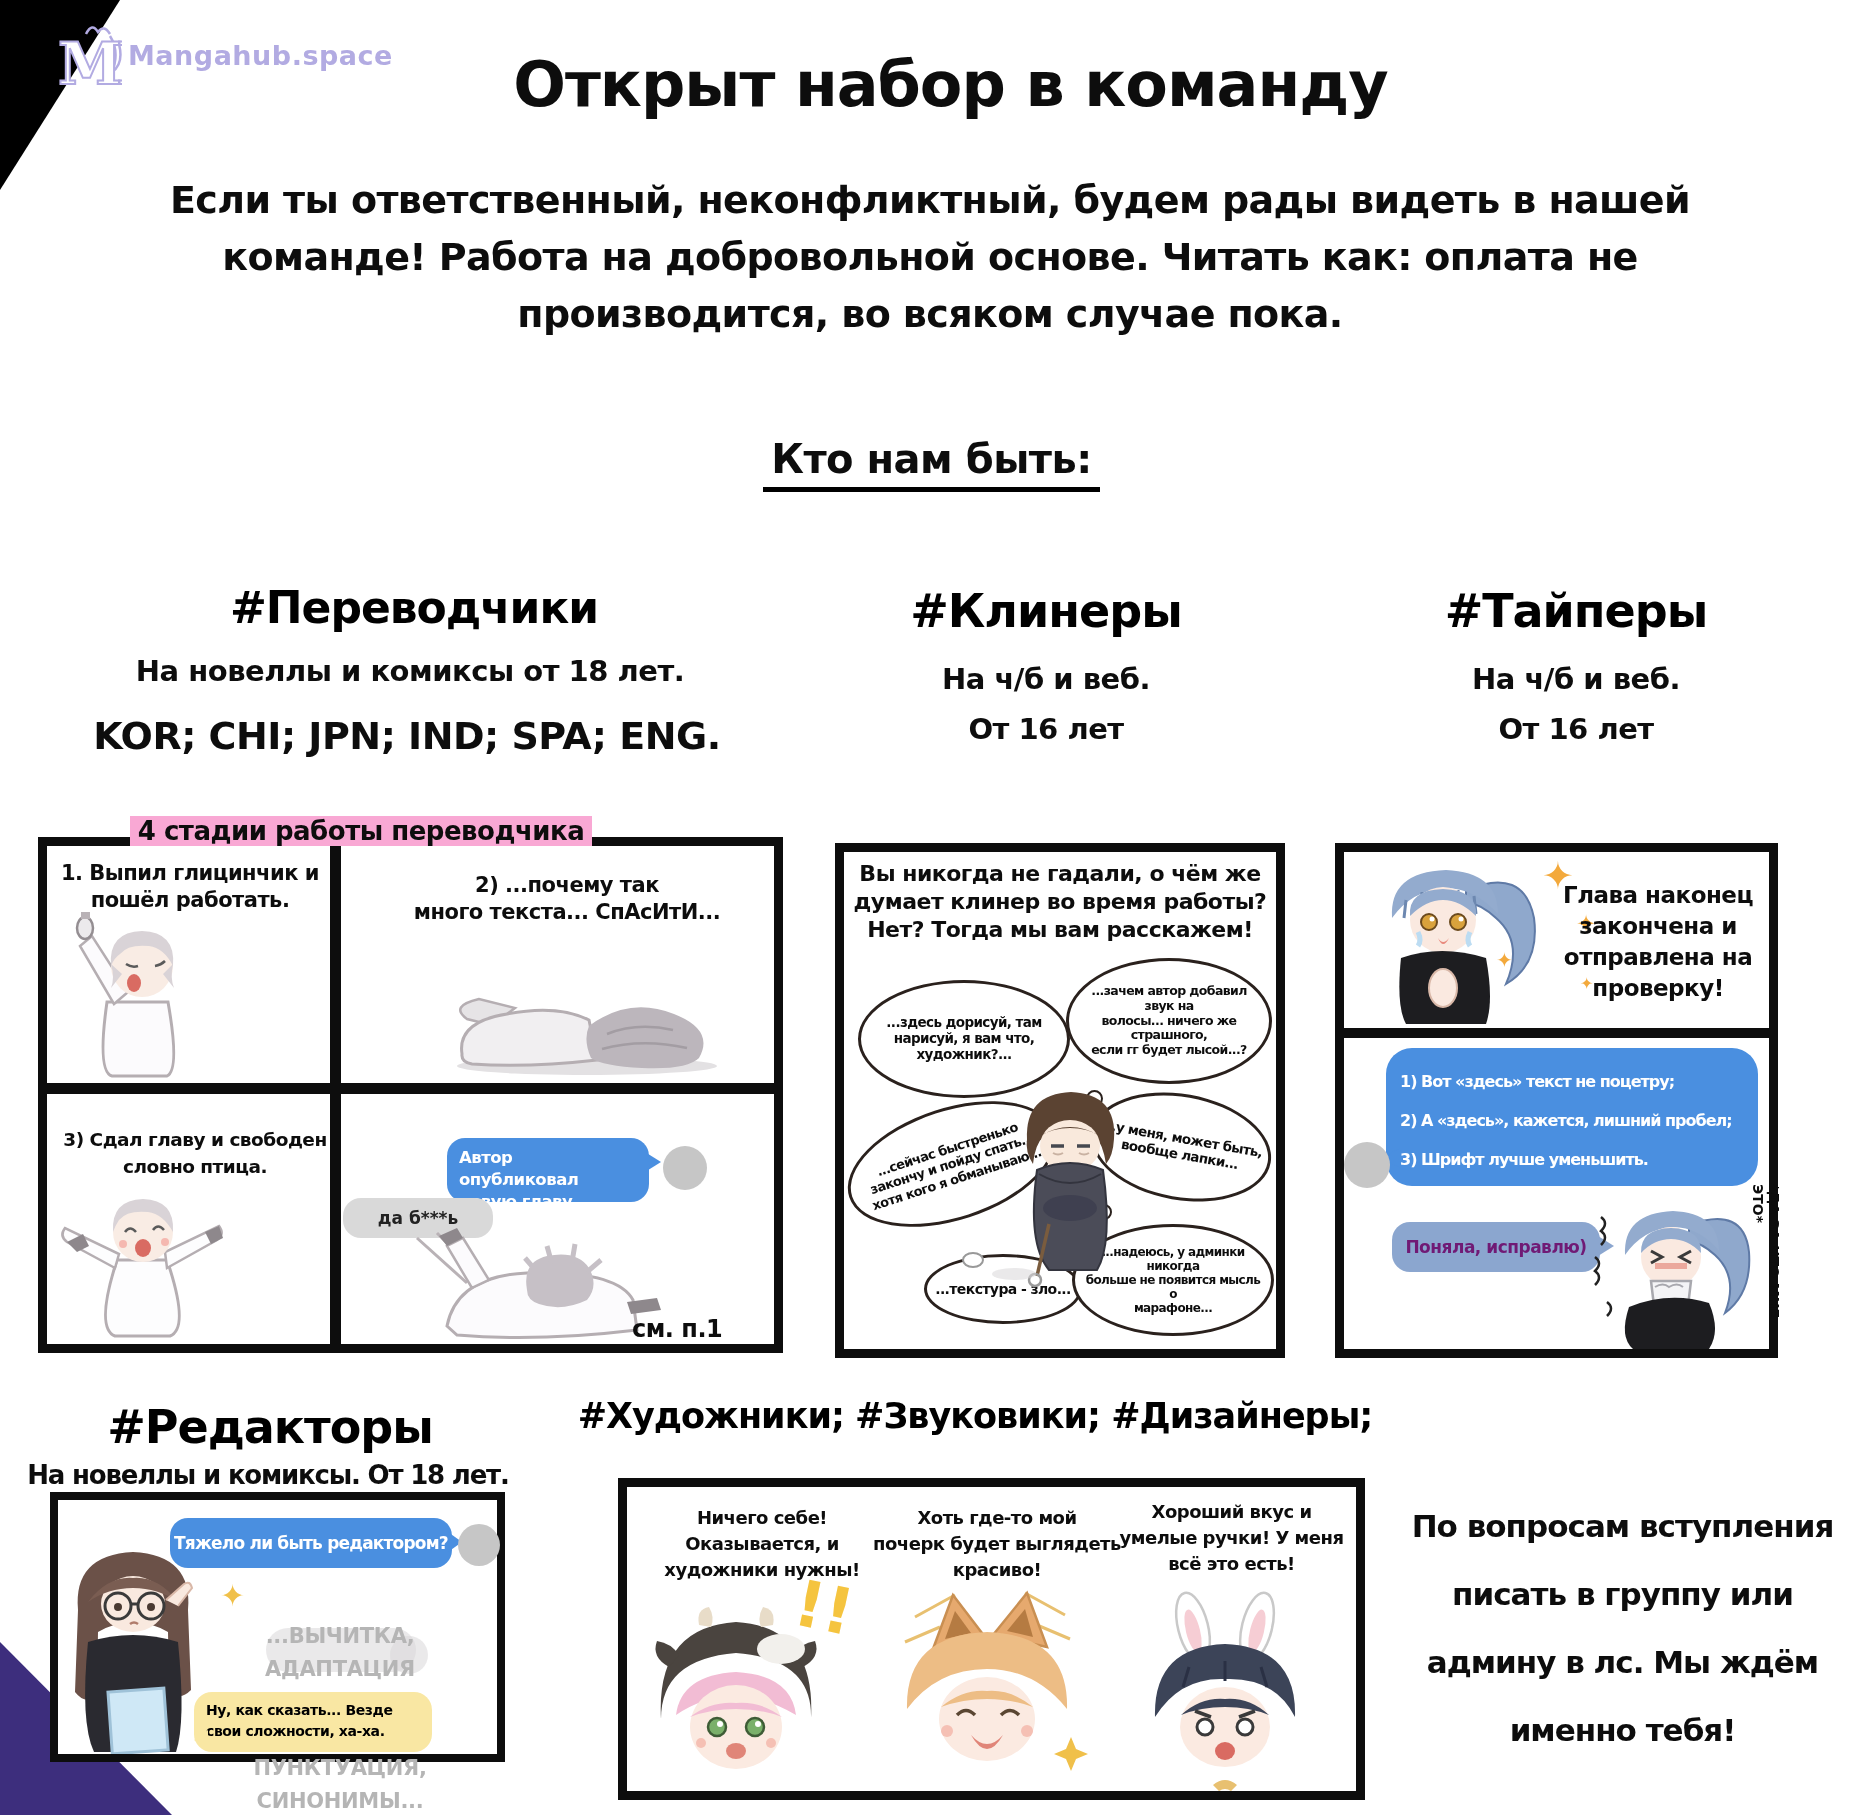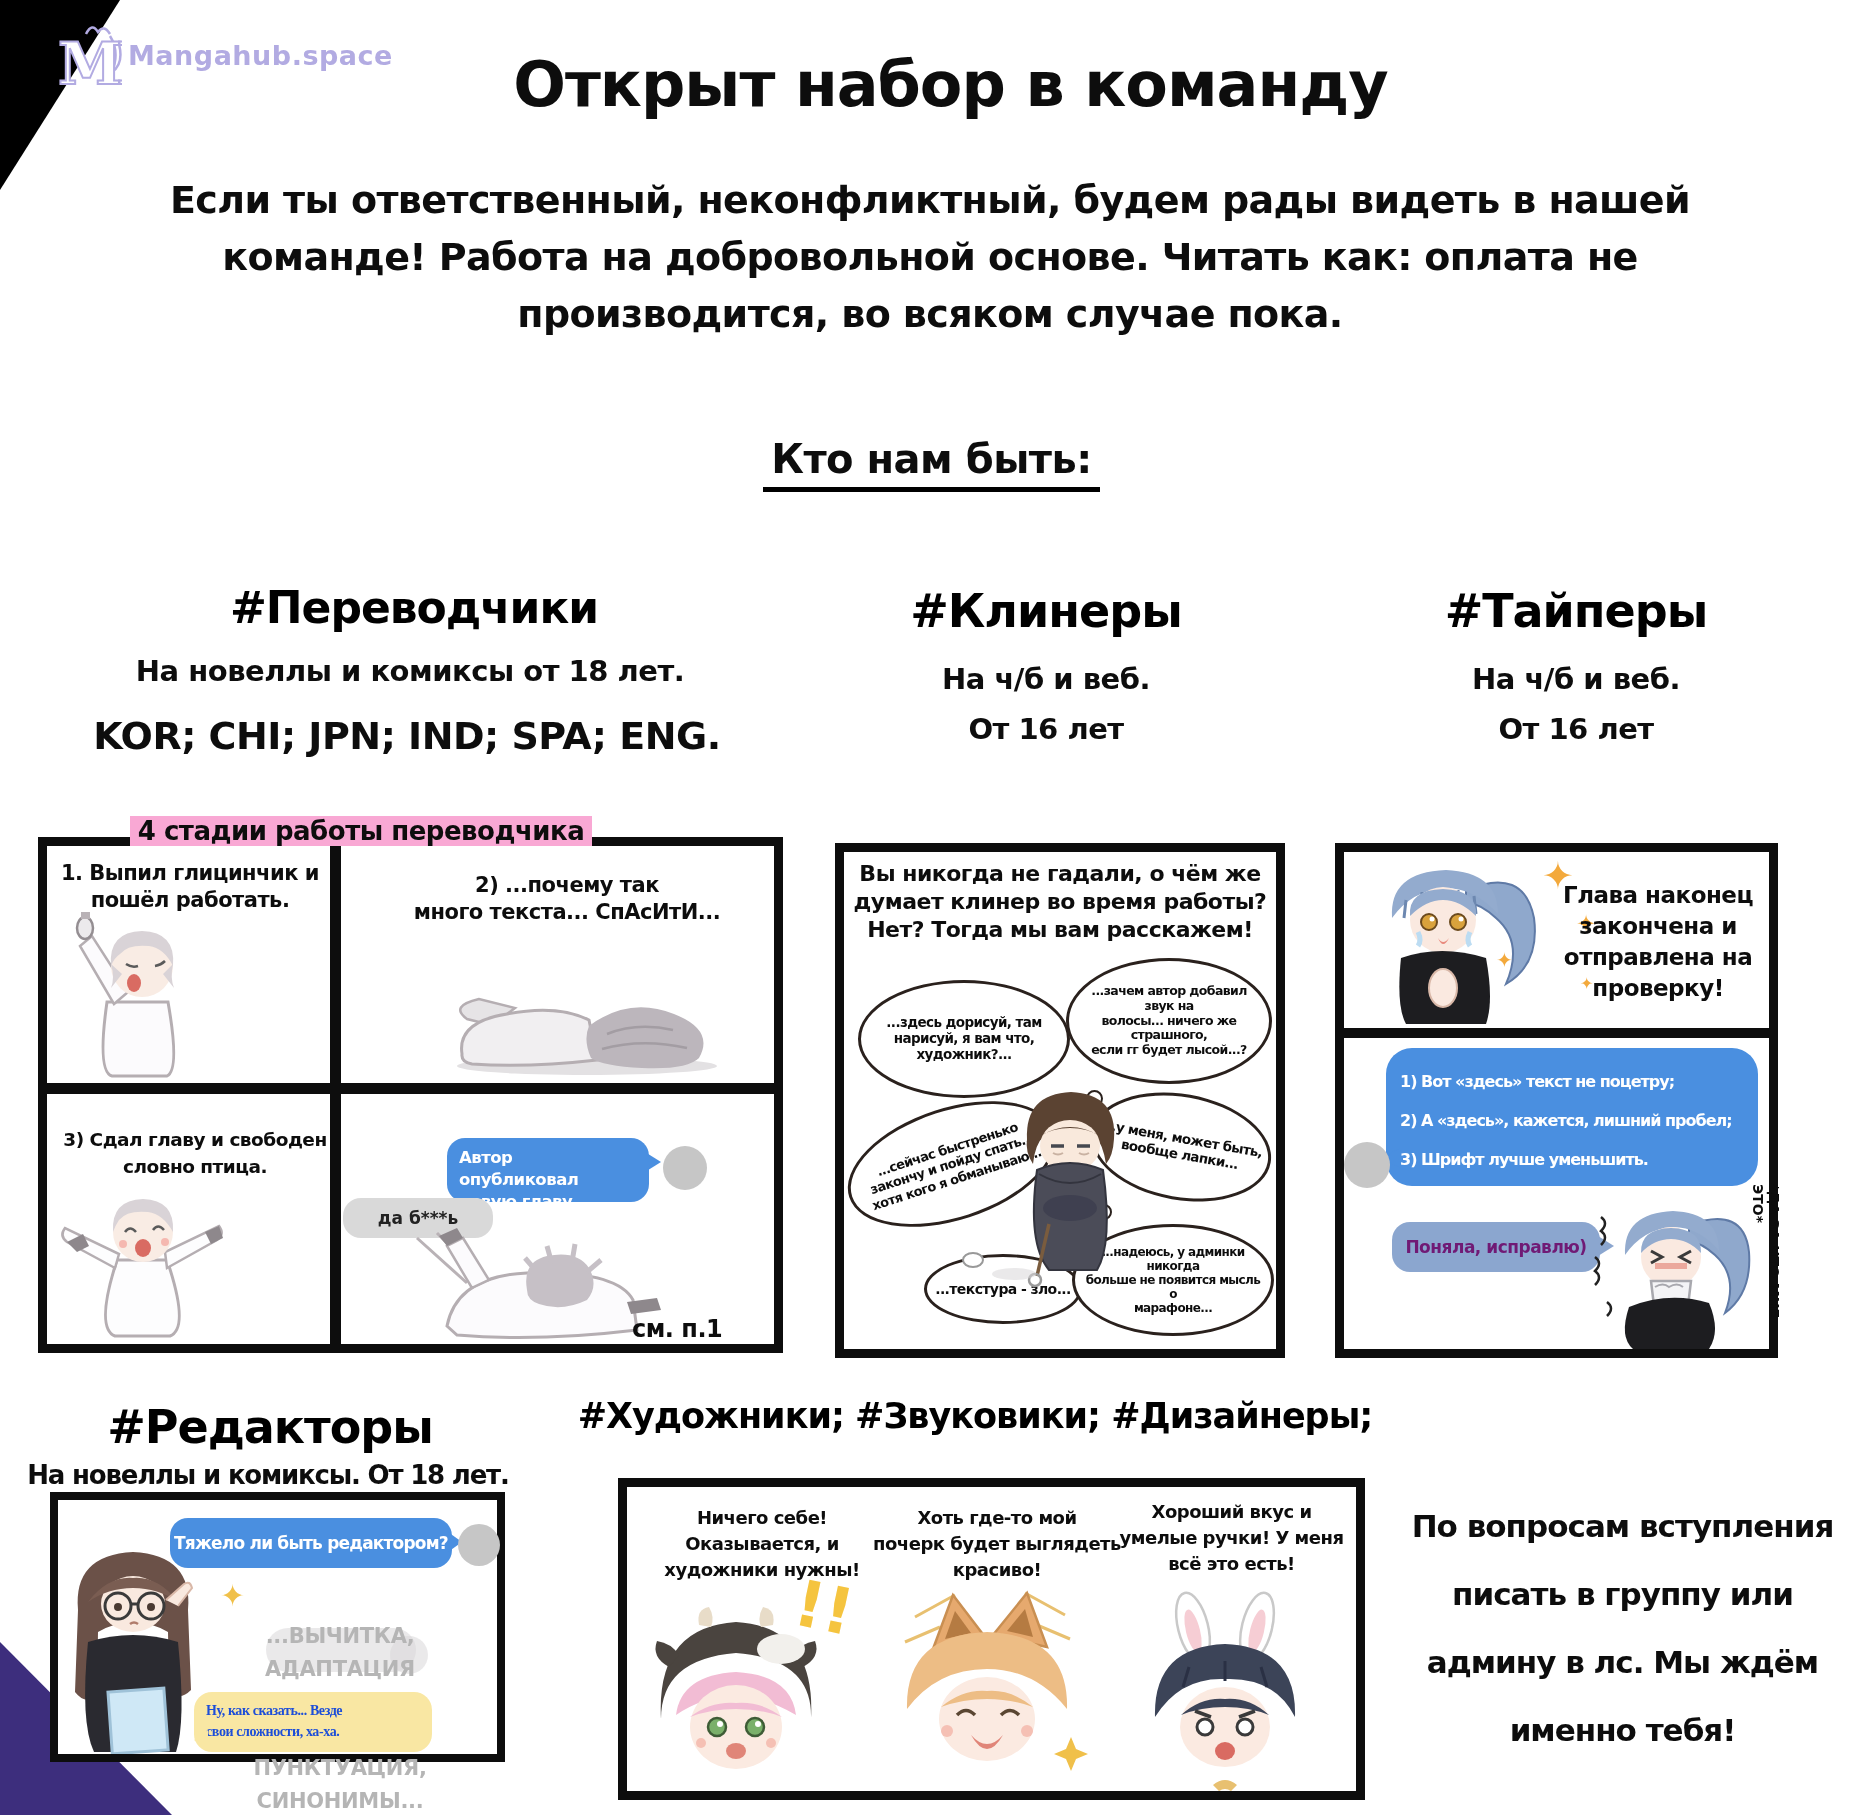--- a/index.html
+++ b/index.html
@@ -19,21 +19,21 @@
   .tag{font-size:44px;letter-spacing:-1px;color:#000000;}
   .roledesc{font-size:29px;letter-spacing:-.5px;}
   .comic{position:absolute;border:9px solid #0d0d0d;background:#fff;box-sizing:border-box;}
   .divider-v{position:absolute;background:#0d0d0d;width:11px;}
   .divider-h{position:absolute;background:#0d0d0d;height:11px;}
   .ptext{position:absolute;font-size:21px;line-height:27px;letter-spacing:-.5px;text-align:center;}
   .bubble{position:absolute;border-radius:18px;box-sizing:border-box;}
   .bub-blue{background:#4a8fe0;color:#fff;}
   .bub-muted{background:#8ba6cf;color:#701a75;}
   .bub-gray{background:#d9d9d9;color:#222;}
-  .bub-yellow{background:#f9e7a3;color:#1d4ed8;font-family:Liberation Serif, serif;}
+  .bub-yellow{background:#f9e7a3;color:#000000;}
   .avatar{position:absolute;border-radius:50%;background:#c6c6c6;}
   .tail{position:absolute;width:0;height:0;border:10px solid transparent;}
   .thought{position:absolute;border:3px solid #2a211d;border-radius:50%;background:#fff;
            display:flex;align-items:center;justify-content:center;text-align:center;
            line-height:1.18;letter-spacing:-.6px;box-sizing:border-box;padding:6px;}
   .tdot{position:absolute;border:2.5px solid #2a211d;border-radius:50%;background:#fff;}
   .sparkle{position:absolute;color:#f3a93c;}
   .vnote{position:absolute;writing-mode:vertical-rl;font-size:14px;letter-spacing:0;}
   .faded{color:#b5b5b5;margin-top:28px;}
   .ghost{position:absolute;background:#d9d7d9;opacity:.55;}

